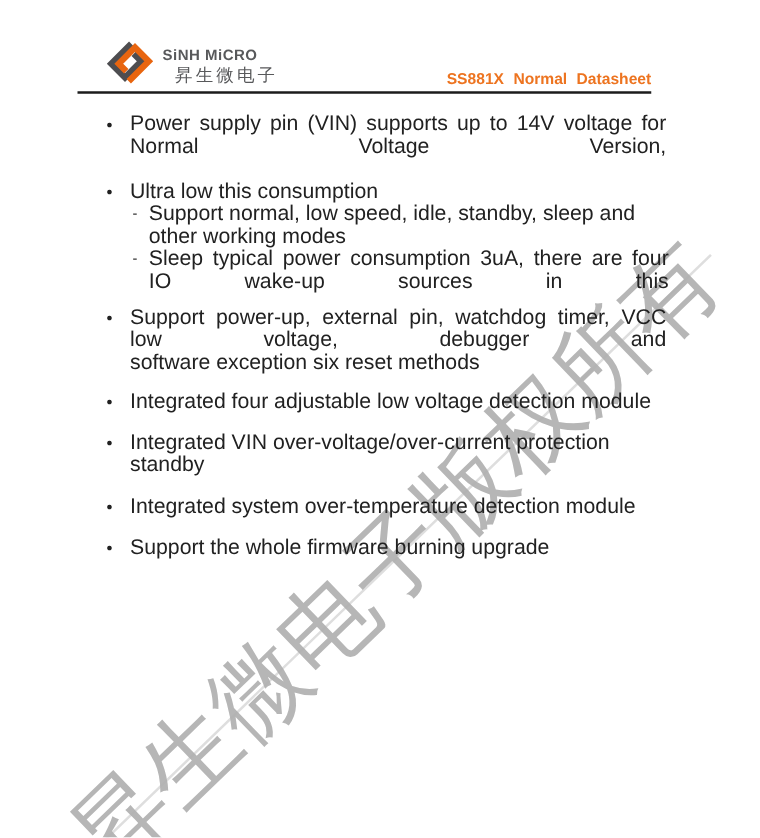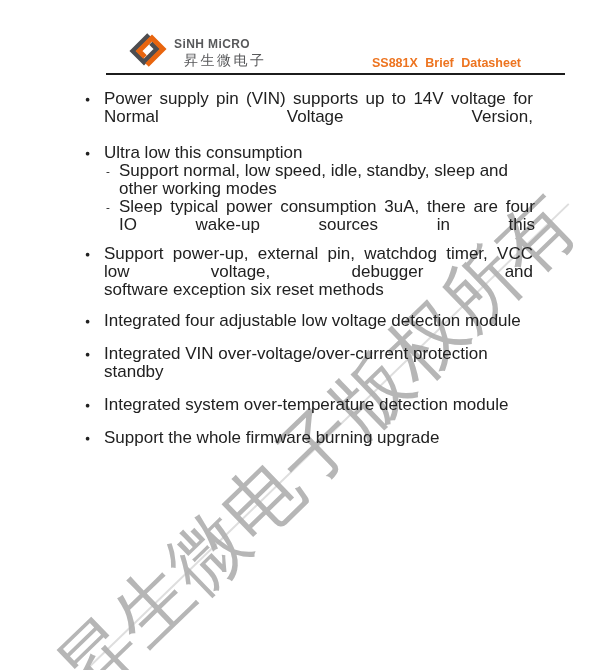--- a/index.html
+++ b/index.html
@@ -34,21 +34,21 @@
     white-space: nowrap;
     color: #b0b0b0;
     opacity: 0.92;
     transform: rotate(-44deg);
     transform-origin: center center;
     text-align: center;
     font-family: "Liberation Sans", "DejaVu Sans", sans-serif;
   }
 
   
-  .hdr { position: absolute; inset: 0; z-index: 2; margin-left: 44px; }
+  .hdr { position: absolute; inset: 0; z-index: 2; }
   .logo-icon { position: absolute; left: 82px; top: 29px; }
   .brand-en {
     position: absolute; left: 130px; top: 37px;
     font-size: 12px; font-weight: 700; letter-spacing: 0.4px;
     color: #58595b;
   }
   .brand-cn {
     position: absolute; left: 140px; top: 52px;
     font-size: 14px; letter-spacing: 2.5px;
     color: #58595b;
@@ -109,21 +109,21 @@
     <div class="wm-text">昇生微电子版权所有</div>
   </div>
 
   <div class="hdr">
     <svg class="logo-icon" width="44" height="42" viewBox="0 0 44 42" fill="none" xmlns="http://www.w3.org/2000/svg">
       <path d="M23 6 L7 22 L18 33 L31 20 L25 14" stroke="#4d4d50" stroke-width="5" fill="none"></path>
       <path d="M21 36 L37 20 L26 9 L13 22 L19 28" stroke="#e8650f" stroke-width="5" fill="none"></path>
     </svg>
     <div class="brand-en">SiNH MiCRO</div>
     <div class="brand-cn">昇生微电子</div>
-    <div class="doc-title">SS881X Brief Datasheet</div>
+    <div class="doc-title">SS881X Normal Datasheet</div>
     <div class="hdr-rule"></div>
   </div>
 
   <div class="content">
       <div class="feature bullet">
         <span class="marker">●</span>
         <div class="ftext">
           <div class="fline just">Power supply pin (VIN) supports up to 14V voltage for Normal Voltage Version,</div>
         </div>
       </div>

